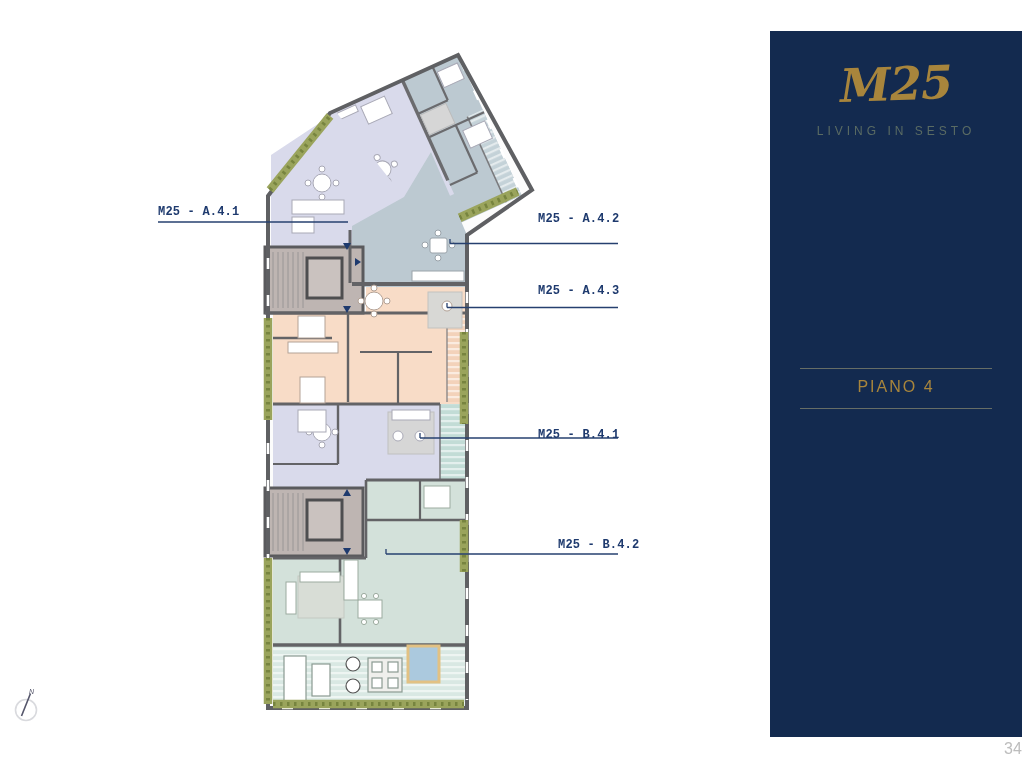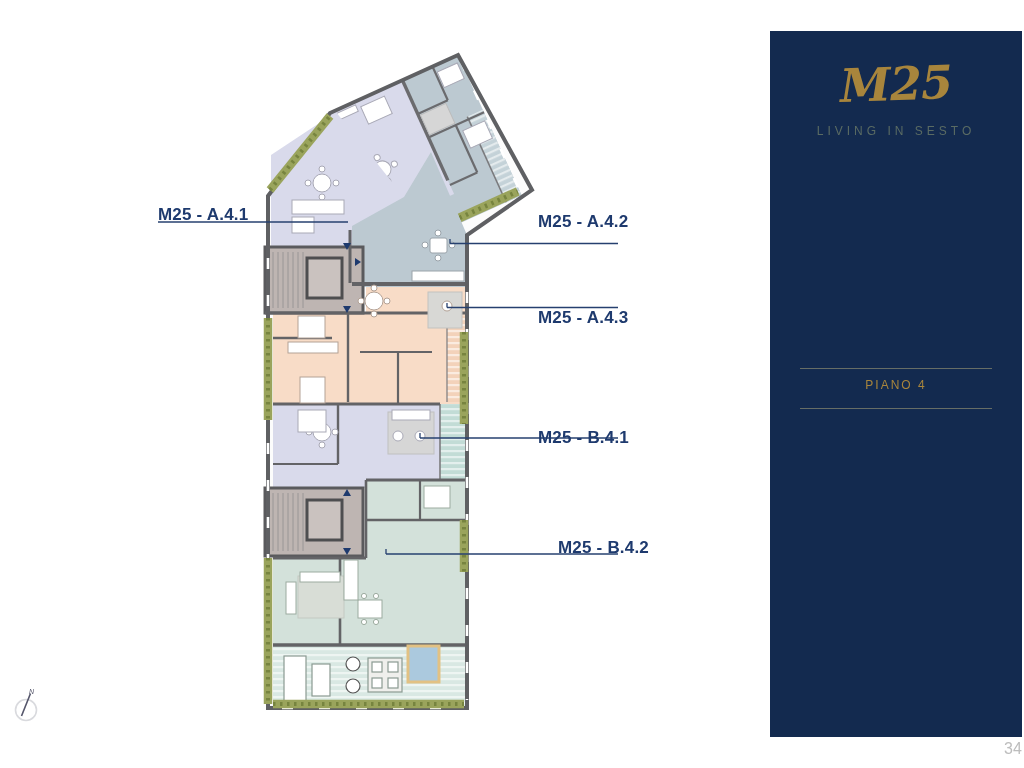--- a/index.html
+++ b/index.html
@@ -1,31 +1,31 @@
 <!DOCTYPE html>
 <html><head>
 <meta charset="utf-8">
 <style>
   html,body{margin:0;padding:0;background:#ffffff;}
   .page{position:relative;width:1024px;height:768px;background:#ffffff;overflow:hidden;
         font-family:"Liberation Sans",sans-serif;}
   svg{position:absolute;left:0;top:0;}
-  .apt-label{position:absolute;font-weight:bold;font-size:17px;color:#1e3a6e;
-             letter-spacing:.2px;white-space:nowrap;}
+  .apt-label{position:absolute;font-weight:bold;font-size:12px;color:#1e3a6e;
+             letter-spacing:.2px;white-space:nowrap;font-family:Liberation Mono, monospace;}
   .apt-label.right{width:80px;text-align:right;}
   .sidebar{position:absolute;left:770px;top:31px;width:252px;height:706px;background:#132a4f;}
   .logo{position:absolute;top:26px;left:0;width:100%;text-align:center;
         font-family:"DejaVu Serif",serif;font-style:italic;font-weight:bold;
         font-size:46px;color:#a8853c;transform:rotate(-2deg);letter-spacing:-1px;}
   .tagline{position:absolute;top:93px;left:0;width:100%;text-align:center;
            font-size:12px;letter-spacing:4px;color:#5a6b63;}
   .divider{position:absolute;left:30px;right:30px;height:1px;background:#75796a;opacity:.85;}
   .div1{top:337px;} .div2{top:377px;}
   .floor-label{position:absolute;top:347px;left:0;width:100%;text-align:center;
-               font-size:12px;letter-spacing:2px;color:#a8853c;}
+               font-size:16px;letter-spacing:2px;color:#a8853c;}
   .page-number{position:absolute;left:1004px;top:740px;font-size:16px;color:#bdbdbd;}
 </style>
 </head>
 <body>
 
 <div class="page">
 
   <svg width="1024" height="768" viewBox="0 0 1024 768">
     <defs>
       <pattern id="pWhiteH" width="6" height="6" patternUnits="userSpaceOnUse">
@@ -267,21 +267,21 @@
 
     <g>
       <circle cx="26" cy="710" r="10.5" fill="none" stroke="#d9dade" stroke-width="1.6"></circle>
       <line x1="21.5" y1="716" x2="30.5" y2="693.5" stroke="#55566b" stroke-width="1.6"></line>
       <text x="29" y="694" font-size="7" fill="#55566b" font-family="Liberation Sans, sans-serif" font-style="italic">N</text>
     </g>
   </svg>
 
   <div class="apt-label" style="left:158px;top:205px;">M25 - A.4.1</div>
   <div class="apt-label right" style="left:538px;top:212px;">M25 - A.4.2</div>
-  <div class="apt-label right" style="left:538px;top:308px;">M25 - A.4.3</div>
+  <div class="apt-label right" style="left:538px;top:284px;">M25 - A.4.3</div>
   <div class="apt-label right" style="left:538px;top:422px;margin-top:6px;">M25 - B.4.1</div>
   <div class="apt-label right" style="left:558px;top:538px;">M25 - B.4.2</div>
 
   <div class="sidebar">
     <div class="logo">M25</div>
     <div class="tagline">LIVING IN SESTO</div>
     <div class="divider div1"></div>
     <div class="floor-label">PIANO 4</div>
     <div class="divider div2"></div>
   </div>

